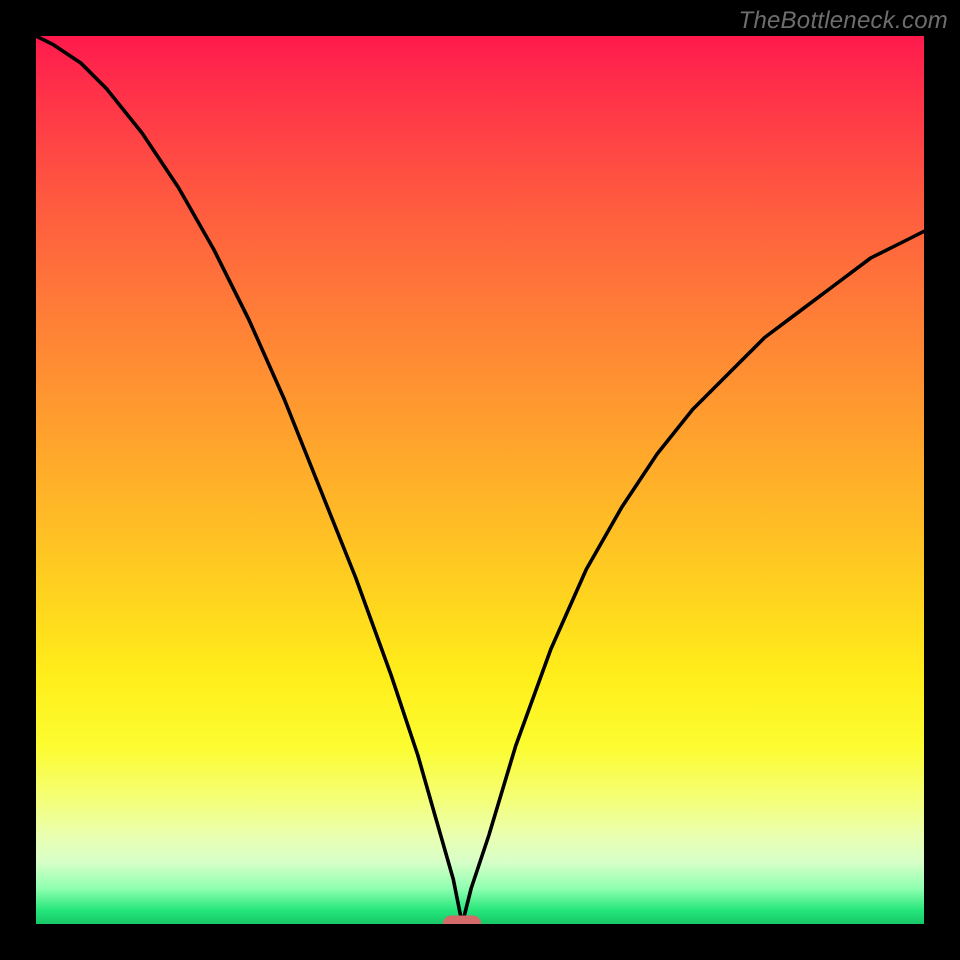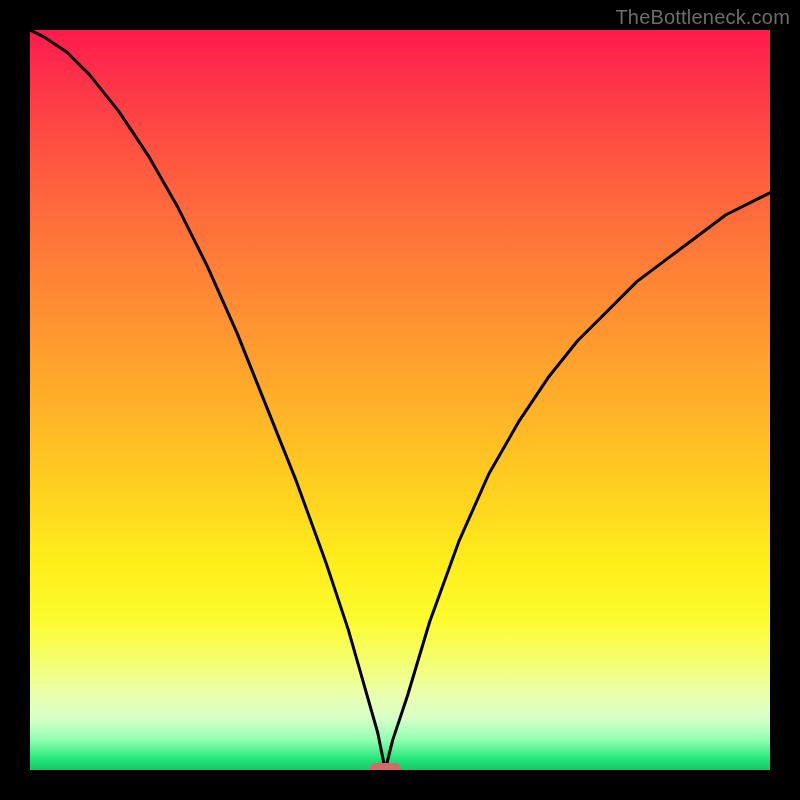--- a/index.html
+++ b/index.html
@@ -61,20 +61,21 @@
   }
   .watermark {
     position: absolute;
     top: 6px;
     right: 10px;
     color: #6d6d6d;
     font-size: 20px;
     font-weight: 500;
     letter-spacing: 0.2px;
     user-select: none;
+    font-style: italic;
   }
 </style>
 </head>
 <body>
 
 <div class="frame">
   <div class="watermark">TheBottleneck.com</div>
 
   <div class="plot-area">
     <div class="gradient"></div>

